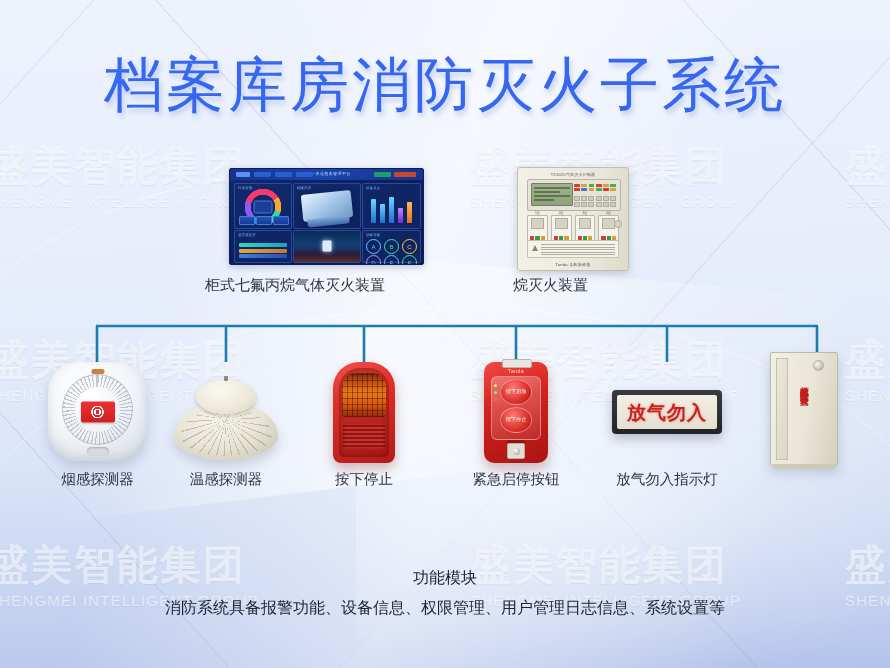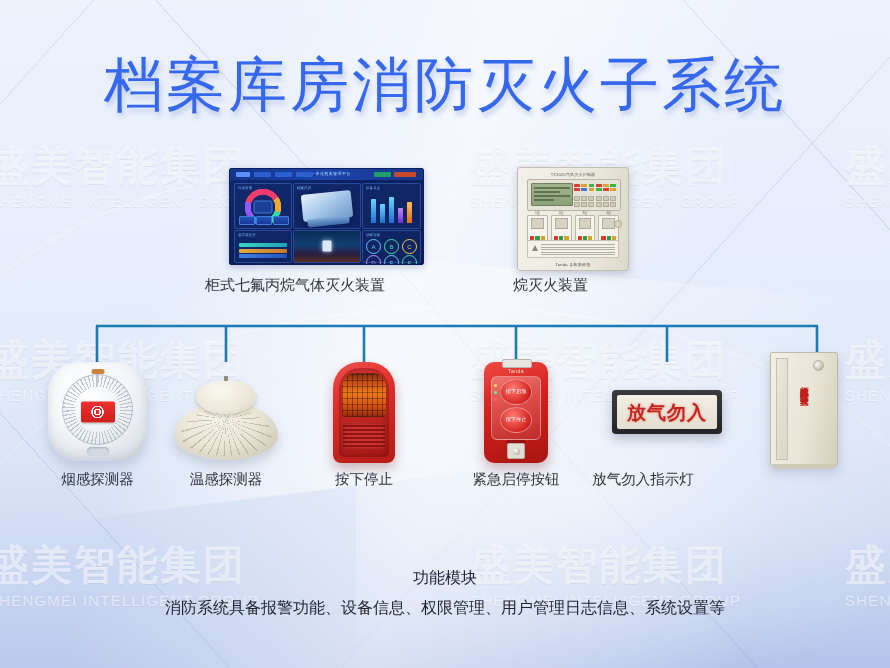--- a/index.html
+++ b/index.html
@@ -516,21 +516,21 @@
   </div>
   <div class="dev-cap" style="left:464px;top:470px;width:104px;">紧急启停按钮</div>
 
   <div class="dev" style="left:612px;top:390px;">
     <div class="lamp">
       <div class="lamp-face">
         <span>放气勿入</span>
       </div>
     </div>
   </div>
-  <div class="dev-cap" style="left:576px;top:470px;width:134px;">放气勿入指示灯</div>
+  <div class="dev-cap" style="left:600px;top:470px;width:134px;">放气勿入指示灯</div>
 
   <div class="dev" style="left:770px;top:352px;">
     <div class="cab">
       <div class="cab-door"></div>
       <div class="cab-lock"></div>
       <div class="cab-text">柜式七氟丙烷气体灭火装置</div>
       <div class="cab-base"></div>
     </div>
   </div>
 

